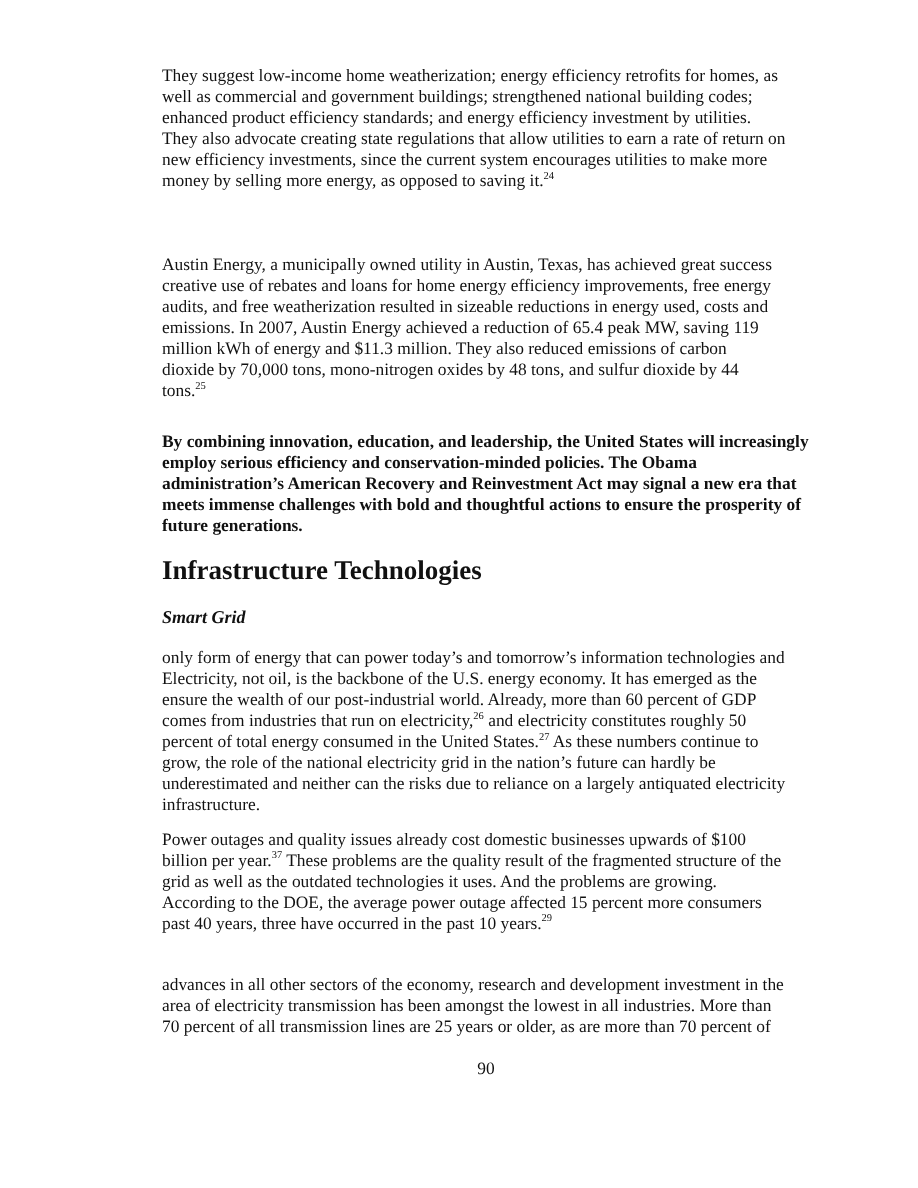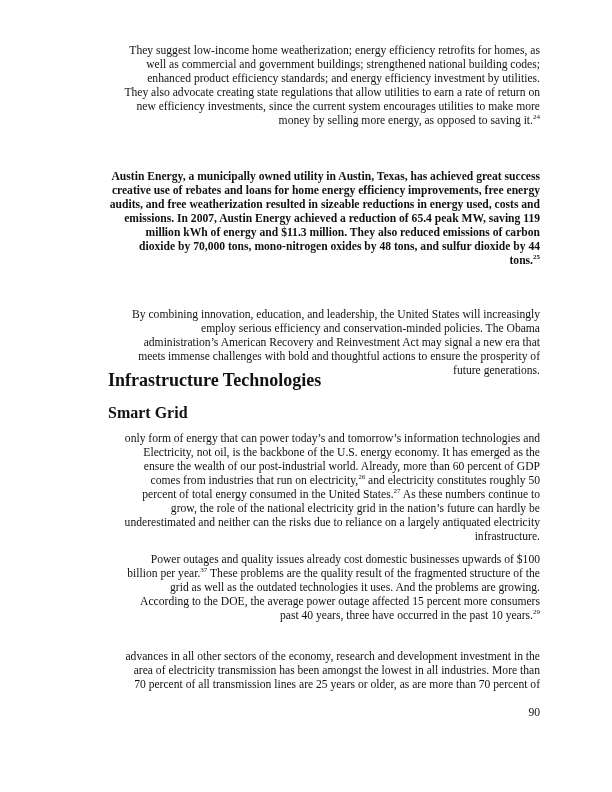--- a/index.html
+++ b/index.html
@@ -1,50 +1,50 @@
 <!DOCTYPE html>
 <html><head>
 <meta charset="utf-8">
 <style>
   html, body { margin: 0; padding: 0; background: #ffffff; }
   body { width: 612px; height: 792px; position: relative; overflow: hidden;
          font-family: "Liberation Serif", "DejaVu Serif", serif; color: #111; }
   .page { position: absolute; left: 108px; top: 0; width: 432px; }
-  .para { position: absolute; left: 0; width: 432px; font-size: 11.6px; line-height: 14.05px; margin: 0; white-space: normal; text-align: right; }
+  .para { position: absolute; left: 0; width: 432px; font-size: 11.6px; line-height: 14.05px; margin: 0; white-space: normal; }
   .line { display: block; white-space: nowrap; }
   sup { font-size: 7px; line-height: 0; vertical-align: 5px; }
   .h2 { position: absolute; left: 0; font-size: 18px; font-weight: bold; margin: 0; }
-  .h3 { position: absolute; left: 0; font-size: 16px; font-weight: bold; margin: 0; }
-  .pagenum { position: absolute; left: 0; width: 432px; text-align: right; font-size: 11.6px; }
+  .h3 { position: absolute; left: 0; font-size: 12px; font-weight: bold; margin: 0; font-style: italic; }
+  .pagenum { position: absolute; left: 0; width: 432px; text-align: center; font-size: 11.6px; }
 </style>
 </head>
 <body>
 
 <div class="page">
 
   <p class="para" style="top:44px;">
     <span class="line">They suggest low-income home weatherization; energy efficiency retrofits for homes, as</span>
     <span class="line">well as commercial and government buildings; strengthened national building codes;</span>
     <span class="line">enhanced product efficiency standards; and energy efficiency investment by utilities.</span>
     <span class="line">They also advocate creating state regulations that allow utilities to earn a rate of return on</span>
     <span class="line">new efficiency investments, since the current system encourages utilities to make more</span>
     <span class="line"><span>money by selling more energy, as opposed to saving it.</span><sup>24</sup></span>
   </p>
 
-  <p class="para" style="top:170px;font-weight:bold;">
+  <p class="para" style="top:170px;">
     <span class="line">Austin Energy, a municipally owned utility in Austin, Texas, has achieved great success</span>
     <span class="line">creative use of rebates and loans for home energy efficiency improvements, free energy</span>
     <span class="line">audits, and free weatherization resulted in sizeable reductions in energy used, costs and</span>
     <span class="line">emissions.  In 2007, Austin Energy achieved a reduction of 65.4 peak MW, saving 119</span>
     <span class="line">million kWh of energy and $11.3 million.  They also reduced emissions of carbon</span>
     <span class="line">dioxide by 70,000 tons, mono-nitrogen oxides by 48 tons, and sulfur dioxide by 44</span>
     <span class="line"><span>tons.</span><sup>25</sup></span>
   </p>
 
-  <p class="para" style="top:308px;">
+  <p class="para" style="top:288px;font-weight:bold;">
     <span class="line">By combining innovation, education, and leadership, the United States will increasingly</span>
     <span class="line">employ serious efficiency and conservation-minded policies.  The Obama</span>
     <span class="line">administration’s American Recovery and Reinvestment Act may signal a new era that</span>
     <span class="line">meets immense challenges with bold and thoughtful actions to ensure the prosperity of</span>
     <span class="line">future generations.</span>
   </p>
 
   <h2 class="h2" style="top:370px;">Infrastructure Technologies</h2>
   <h3 class="h3" style="top:404px;">Smart Grid</h3>
 

